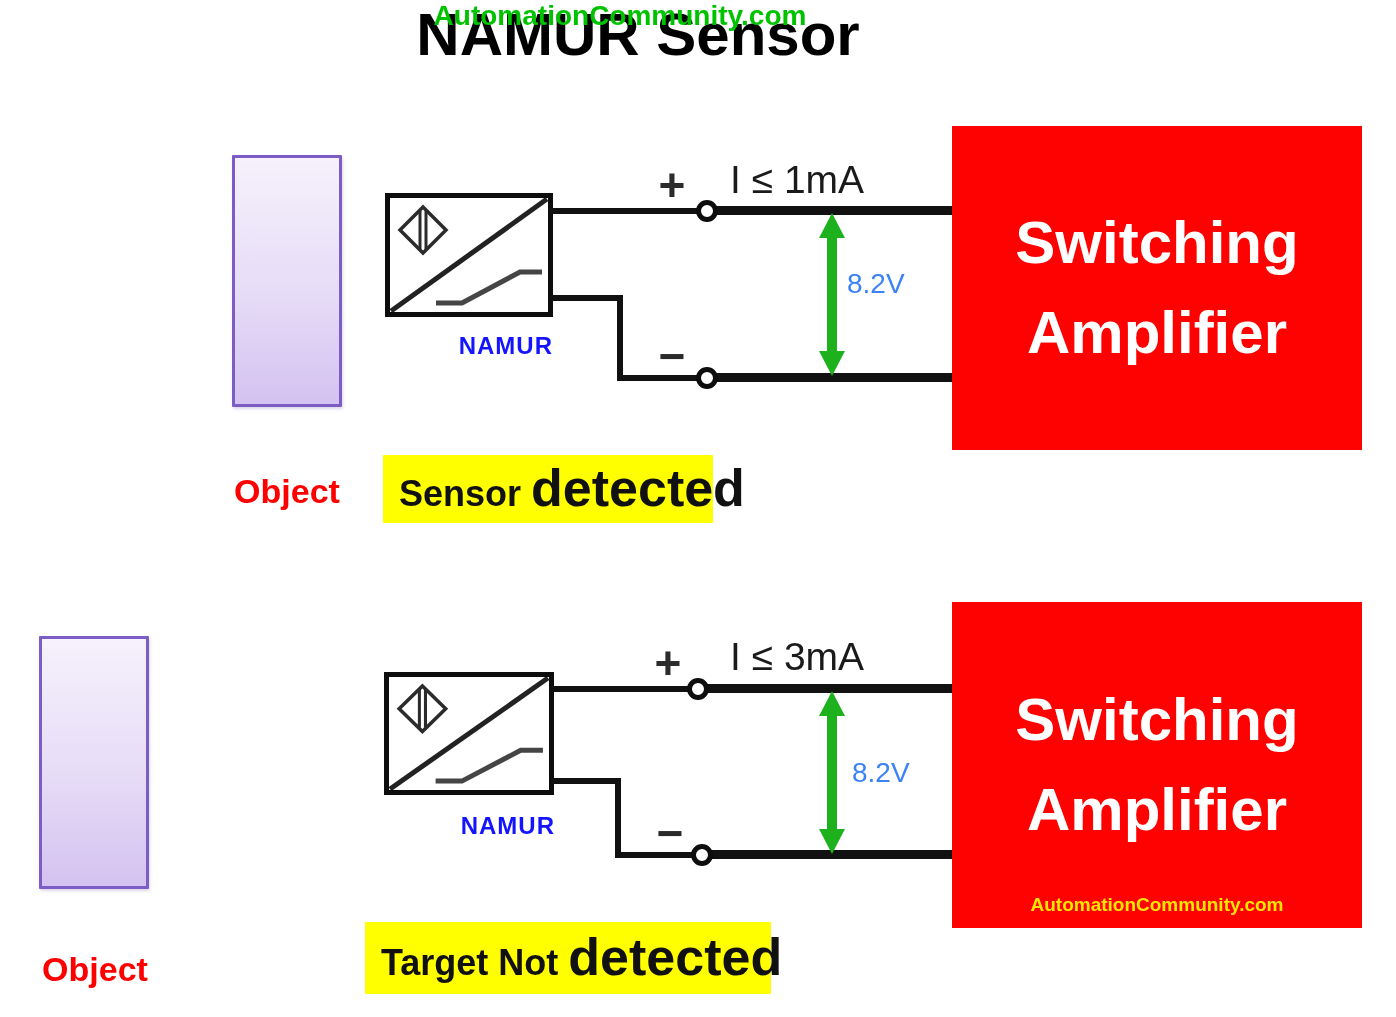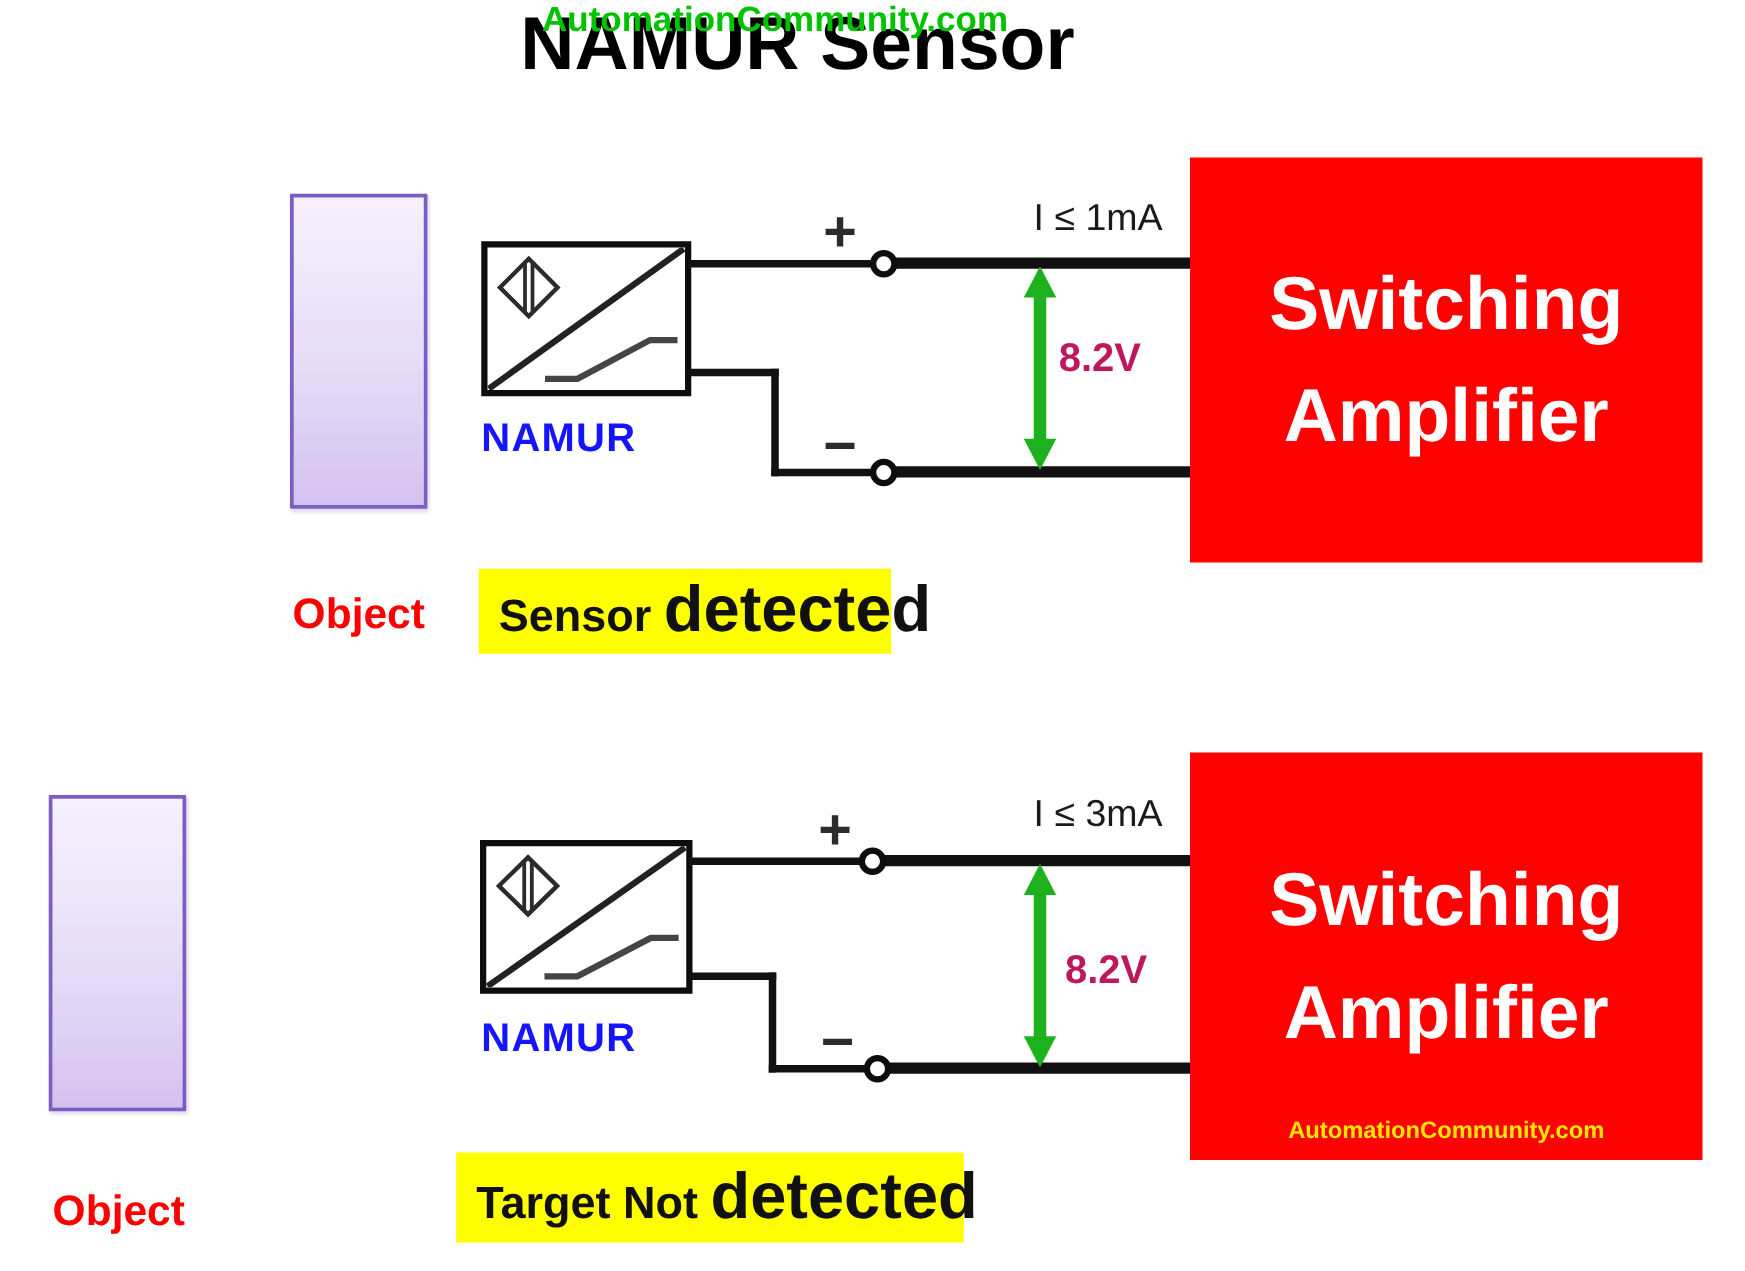--- a/index.html
+++ b/index.html
@@ -35,40 +35,40 @@
     font-size:34px; font-weight:700; color:#FF0000;margin-top:44px;
   }
 
   
   .sensor-box {
     width:168px; height:124px;
     border:5px solid #0d0d0d; background:#ffffff;
   }
   .sensor-box svg { display:block; width:100%; height:100%; }
   .namur-label {
-    width:168px; text-align:left;
-    font-size:32px; font-weight:700; color:#1414FF; letter-spacing:1px;
+    width:168px; text-align:right;
+    font-size:24px; font-weight:700; color:#1414FF; letter-spacing:1px;
   }
 
   
   .wire { background:#111111; }
   .terminal {
     width:22px; height:22px; border-radius:50%;
     background:#ffffff; border:5px solid #0d0d0d; z-index:3;
   }
   .polarity {
     width:48px; text-align:center;
     font-size:46px; font-weight:600; color:#2b2b2b; line-height:1.15;
   }
   .current-label {
-    width:200px; text-align:right;
-    font-size:30px; font-weight:400; color:#1a1a1a;
+    width:200px; text-align:left;
+    font-size:39px; font-weight:400; color:#1a1a1a;
   }
   .voltage-label {
-    font-size:32px; font-weight:700; color:#be185d;
+    font-size:28px; font-weight:400; color:#3b82f6;
   }
   .voltage-arrow svg { display:block; width:100%; height:100%; }
 
   
   .amp-box {
     background:#FE0101;
     display:flex; flex-direction:column; align-items:center; justify-content:center;
   }
   .amp-line {
     color:#ffffff; font-size:60px; font-weight:700; line-height:90px;

